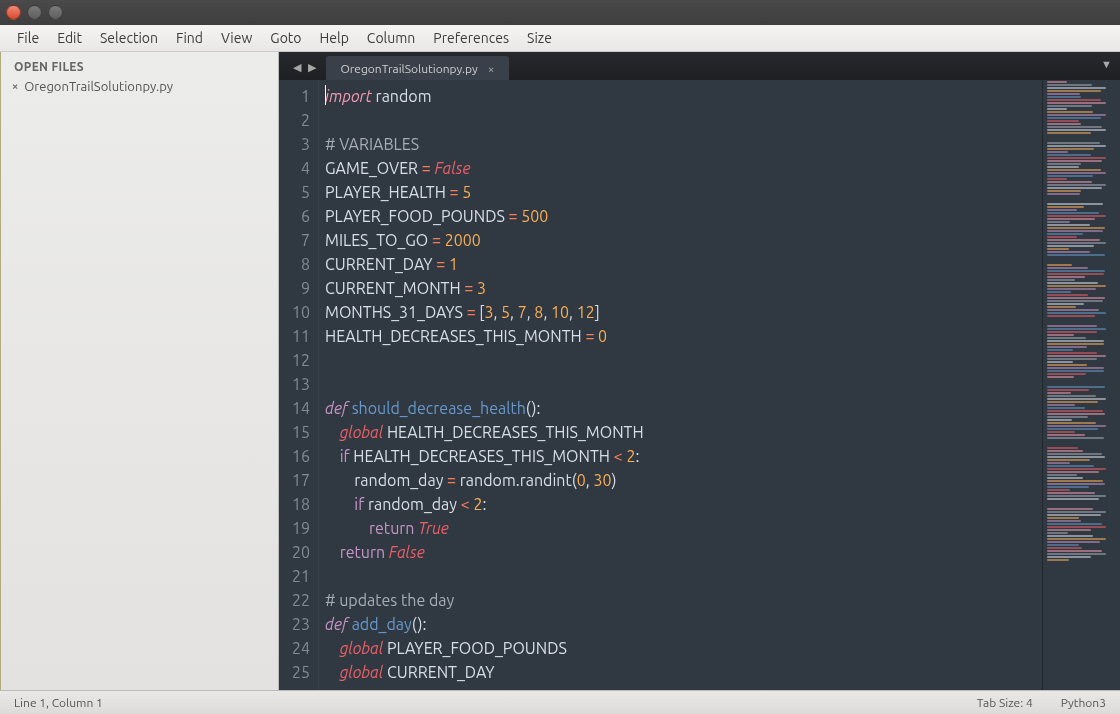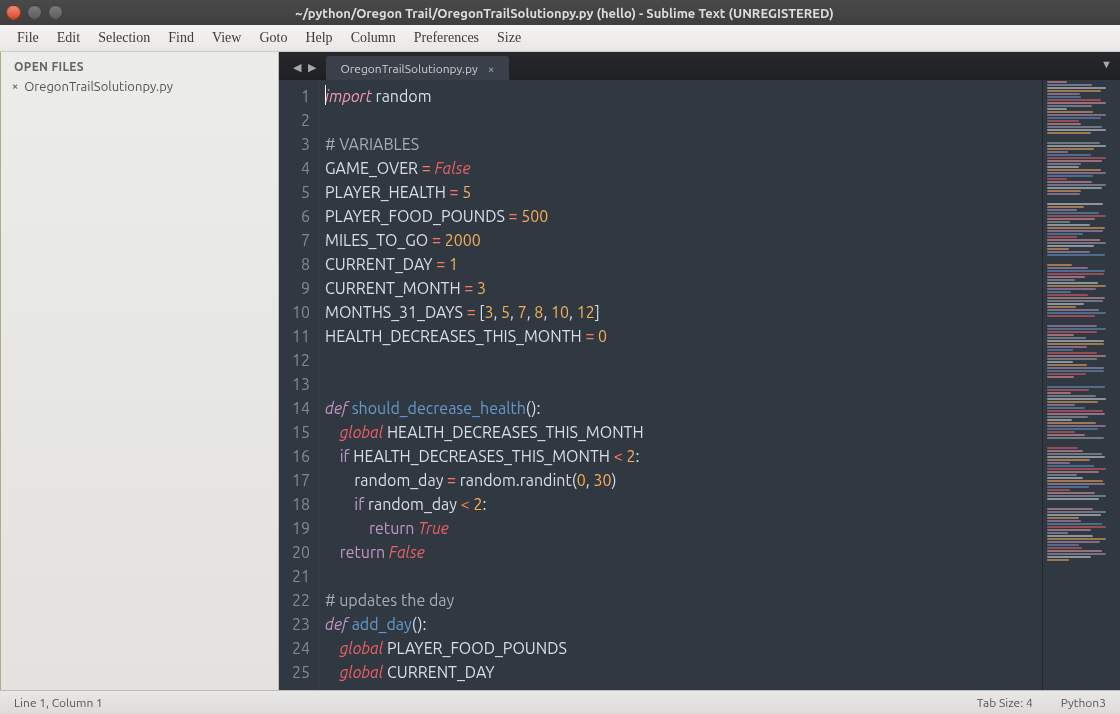--- a/index.html
+++ b/index.html
@@ -5,21 +5,21 @@
 * { margin:0; padding:0; box-sizing:border-box; font-family:Ubuntu,"Segoe UI",Arial,sans-serif; }
 body { width:1120px; height:714px; background:#1e1e1e; overflow:hidden; position:relative; }
 .window-chrome { height:25px; background:linear-gradient(to bottom,#4a4a4a,#3e3e3e); display:flex; align-items:center; color:#ddd; font-size:13px; font-weight:bold; padding:0 6px; }
 .win-btns { display:flex; gap:6px; margin-right:12px; }
 .win-btn { width:15px; height:15px; border-radius:50%; border:1px solid rgba(0,0,0,0.4); display:inline-block; }
 .win-close { background:linear-gradient(to bottom,#f28c7a,#d64927); }
 .win-min, .win-max { background:linear-gradient(to bottom,#7b7b7b,#5d5d5d); }
 .win-title { flex:1; text-align:center; padding-right:60px; }
 
 .menubar { height:27px; background:linear-gradient(to bottom,#f5f4f2,#e8e7e5); display:flex; align-items:center; padding:0 8px; font-size:14px; color:#3c3c3c; border-bottom:1px solid #ccc; }
-.menu-item { padding:4px 9px; cursor:default;font-family:Liberation Serif, serif; }
+.menu-item { padding:4px 9px; cursor:default; }
 
 .main { display:flex; height:638px; }
 .sidebar { width:279px; background:linear-gradient(to bottom,#ececea,#e3e2e0); border-right:1px solid #bbb; font-size:12px; color:#555; padding:6px 0; position:relative; }
 .sidebar::before { content:""; position:absolute; left:0; top:0; width:3px; height:100%; background:linear-gradient(to right,#a3a07a 0,#bbb880 1px,transparent 1px,transparent 100%);}
 .open-files-hdr { padding:2px 14px 4px; font-weight:bold; font-size:12px; color:#666; letter-spacing:0.3px; }
 .open-file { padding:2px 12px; display:flex; align-items:center; gap:6px; font-size:13px; }
 .close-x { font-weight:bold; color:#777; font-size:11px; }
 
 .editor-pane { flex:1; display:flex; flex-direction:column; background:#3a4049; position:relative; }
 .tab-strip { height:28px; background:linear-gradient(to bottom,#26282b,#1e2023); display:flex; align-items:flex-end; padding-left:6px; position:relative; }
@@ -56,21 +56,20 @@
 </style>
 </head>
 <body>
 
 <div class="window-chrome">
   <div class="win-btns">
     <span class="win-btn win-close"></span>
     <span class="win-btn win-min"></span>
     <span class="win-btn win-max"></span>
   </div>
-  <div class="win-title">~/python/Oregon Trail/OregonTrailSolutionpy.py (hello) - Sublime Text (UNREGISTERED)</div>
 </div>
 
 <div class="menubar" id="menubar">
     <span class="menu-item">File</span>
     <span class="menu-item">Edit</span>
     <span class="menu-item">Selection</span>
     <span class="menu-item">Find</span>
     <span class="menu-item">View</span>
     <span class="menu-item">Goto</span>
     <span class="menu-item">Help</span>

